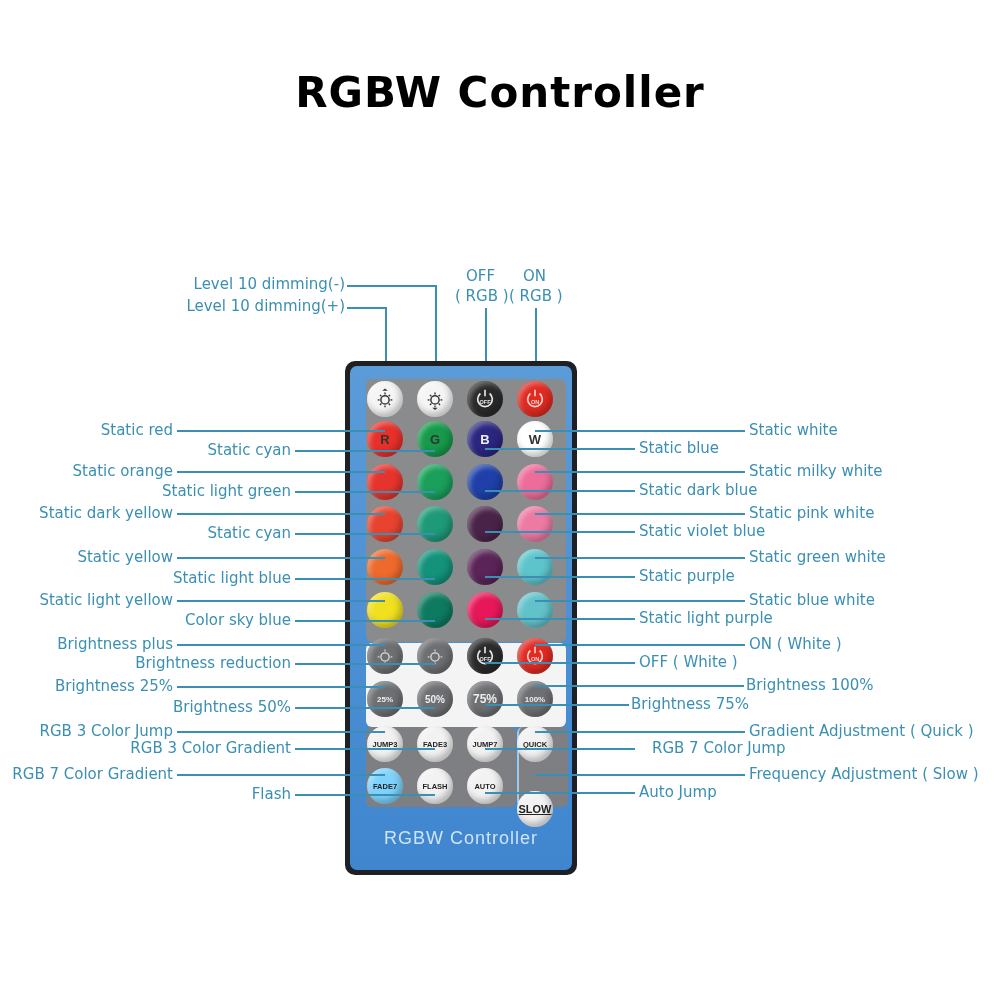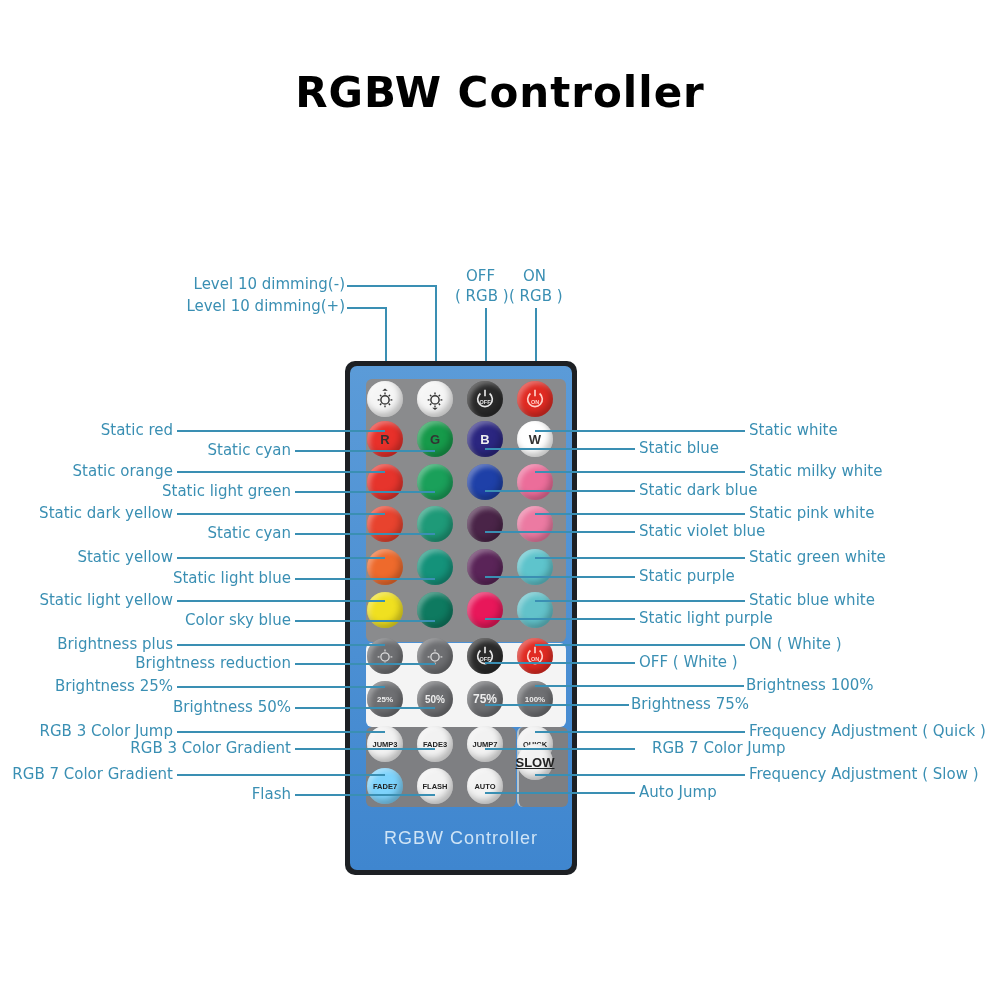--- a/index.html
+++ b/index.html
@@ -156,21 +156,21 @@
     <div class="btn" style="left: 417px; top: 681px; background: rgb(110, 111, 114); color: rgb(238, 238, 238); font-size: 10px;">50%</div>
     <div class="btn" style="left: 467px; top: 681px; background: rgb(110, 111, 114); color: rgb(238, 238, 238); font-size: 12px;">75%</div>
     <div class="btn" style="left: 517px; top: 681px; background: rgb(110, 111, 114); color: rgb(238, 238, 238); font-size: 8px;">100%</div>
     <div class="btn" style="left: 367px; top: 726px; background: rgb(242, 242, 242); font-size: 7.5px; color: rgb(34, 34, 34);">JUMP3</div>
     <div class="btn" style="left: 417px; top: 726px; background: rgb(242, 242, 242); font-size: 7.5px; color: rgb(34, 34, 34);">FADE3</div>
     <div class="btn" style="left: 467px; top: 726px; background: rgb(242, 242, 242); font-size: 7.5px; color: rgb(34, 34, 34);">JUMP7</div>
     <div class="btn" style="left: 517px; top: 726px; background: rgb(242, 242, 242); font-size: 7.5px; color: rgb(34, 34, 34);">QUICK</div>
     <div class="btn" style="left: 367px; top: 768px; background: #7dd3fc; font-size: 7.5px; color: rgb(34, 34, 34);">FADE7</div>
     <div class="btn" style="left: 417px; top: 768px; background: rgb(242, 242, 242); font-size: 7.5px; color: rgb(34, 34, 34);">FLASH</div>
     <div class="btn" style="left: 467px; top: 768px; background: rgb(242, 242, 242); font-size: 7.5px; color: rgb(34, 34, 34);">AUTO</div>
-    <div class="btn" style="left: 517px; top: 744px; background: rgb(242, 242, 242); font-size: 13px; color: rgb(34, 34, 34); text-decoration: underline;">SLOW</div>
+    <div class="btn" style="left: 517px; top: 791px; background: rgb(242, 242, 242); font-size: 11px; color: rgb(34, 34, 34); text-decoration: underline;">SLOW</div>
   </div>
 
 <div id="left">
     <div class="lbl r" style="left: -87px; width: 260px; top: 421px;">Static red</div>
     <div class="line" style="left: 177px; top: 430px; width: 208px;"></div>
     <div class="lbl r" style="left: 31px; width: 260px; top: 441px;">Static cyan</div>
     <div class="line" style="left: 295px; top: 450px; width: 140px;"></div>
     <div class="lbl r" style="left: -87px; width: 260px; top: 462px;">Static orange</div>
     <div class="line" style="left: 177px; top: 471px; width: 208px;"></div>
     <div class="lbl r" style="left: 31px; width: 260px; top: 482px;">Static light green</div>
@@ -226,21 +226,21 @@
     <div class="lbl" style="left: 639px; top: 609px;">Static light purple</div>
     <div class="line" style="left: 485px; top: 618px; width: 150px;"></div>
     <div class="lbl" style="left: 749px; top: 635px;">ON ( White )</div>
     <div class="line" style="left: 535px; top: 644px; width: 210px;"></div>
     <div class="lbl" style="left: 639px; top: 653px;">OFF ( White )</div>
     <div class="line" style="left: 485px; top: 662px; width: 150px;"></div>
     <div class="lbl" style="left: 746px; top: 676px;">Brightness 100%</div>
     <div class="line" style="left: 535px; top: 685px; width: 209px;"></div>
     <div class="lbl" style="left: 631px; top: 695px;">Brightness 75%</div>
     <div class="line" style="left: 485px; top: 704px; width: 144px;"></div>
-    <div class="lbl" style="left: 749px; top: 722px;">Frequency Adjustment ( Quick )</div>
+    <div class="lbl" style="left: 749px; top: 722px;">Gradient Adjustment ( Quick )</div>
     <div class="line" style="left: 535px; top: 731px; width: 210px;"></div>
     <div class="lbl" style="left: 639px; top: 739px; margin-left: 13px;">RGB 7 Color Jump</div>
     <div class="line" style="left: 485px; top: 748px; width: 150px;"></div>
     <div class="lbl" style="left: 749px; top: 765px;">Frequency Adjustment ( Slow )</div>
     <div class="line" style="left: 535px; top: 774px; width: 210px;"></div>
     <div class="lbl" style="left: 639px; top: 783px;">Auto Jump</div>
     <div class="line" style="left: 485px; top: 792px; width: 150px;"></div>
   </div>
 
 </body></html>

